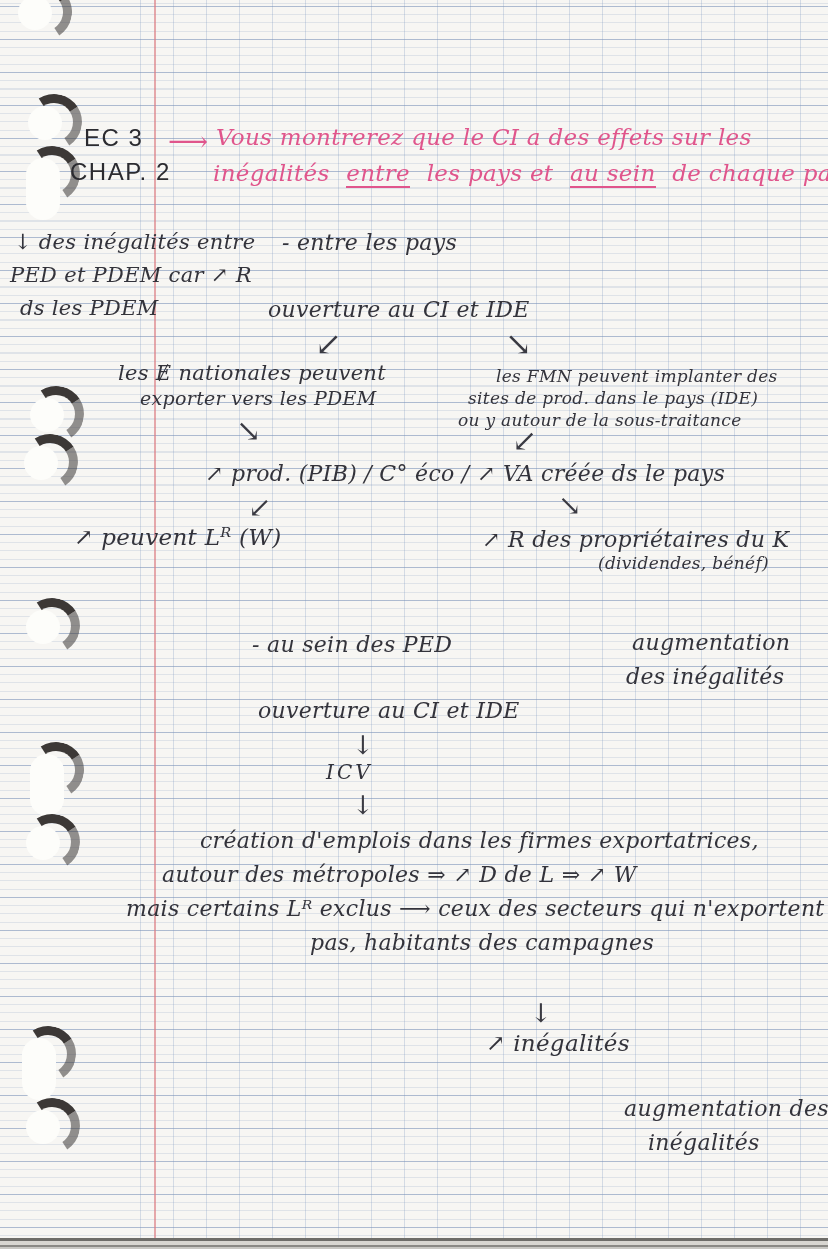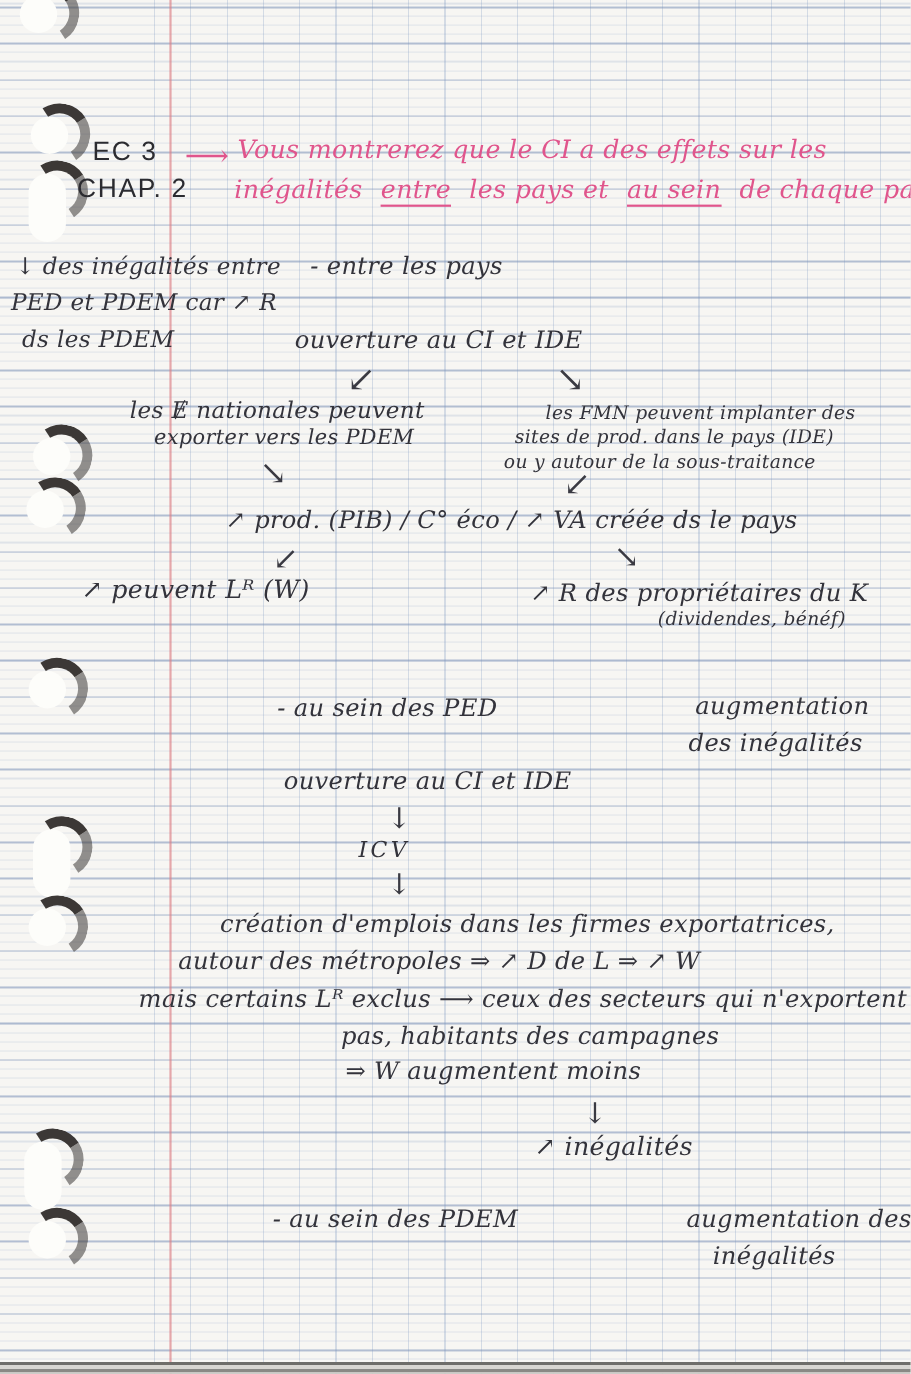--- a/index.html
+++ b/index.html
@@ -145,22 +145,20 @@
 
   <div class="hw" style="left:258px;top:698px;font-size:22px;">ouverture au CI et IDE</div>
   <div class="arrow" style="left:352px;top:732px;font-size:26px;">↓</div>
   <div class="hw" style="left:326px;top:760px;font-size:20px;letter-spacing:3px;">ICV</div>
   <div class="arrow" style="left:352px;top:792px;font-size:26px;">↓</div>
 
   <div class="hw" style="left:162px;top:862px;font-size:22px;">autour des métropoles ⇒ ↗ D de L ⇒ ↗ W</div>
   <div class="hw" style="left:200px;top:828px;font-size:22px;">création d'emplois dans les firmes exportatrices,</div>
   <div class="hw" style="left:126px;top:896px;font-size:22px;">mais certains Lᴿ exclus ⟶ ceux des secteurs qui n'exportent</div>
   <div class="hw" style="left:310px;top:930px;font-size:22px;">pas, habitants des campagnes</div>
-  <div class="hw" style="left:314px;top:962px;font-size:22px;">⇒ W augmentent moins</div>
 
   <div class="arrow" style="left:530px;top:1000px;font-size:26px;">↓</div>
   <div class="hw" style="left:486px;top:1030px;font-size:23px;">↗ inégalités</div>
 
-  <div class="hw" style="left:248px;top:1096px;font-size:22px;">-  au sein des PDEM</div>
   <div class="hw" style="left:600px;top:1096px;font-size:22px;margin-left:24px;">augmentation des</div>
   <div class="hw" style="left:648px;top:1130px;font-size:22px;">inégalités</div>
 
 </div>
 
 </body></html>

